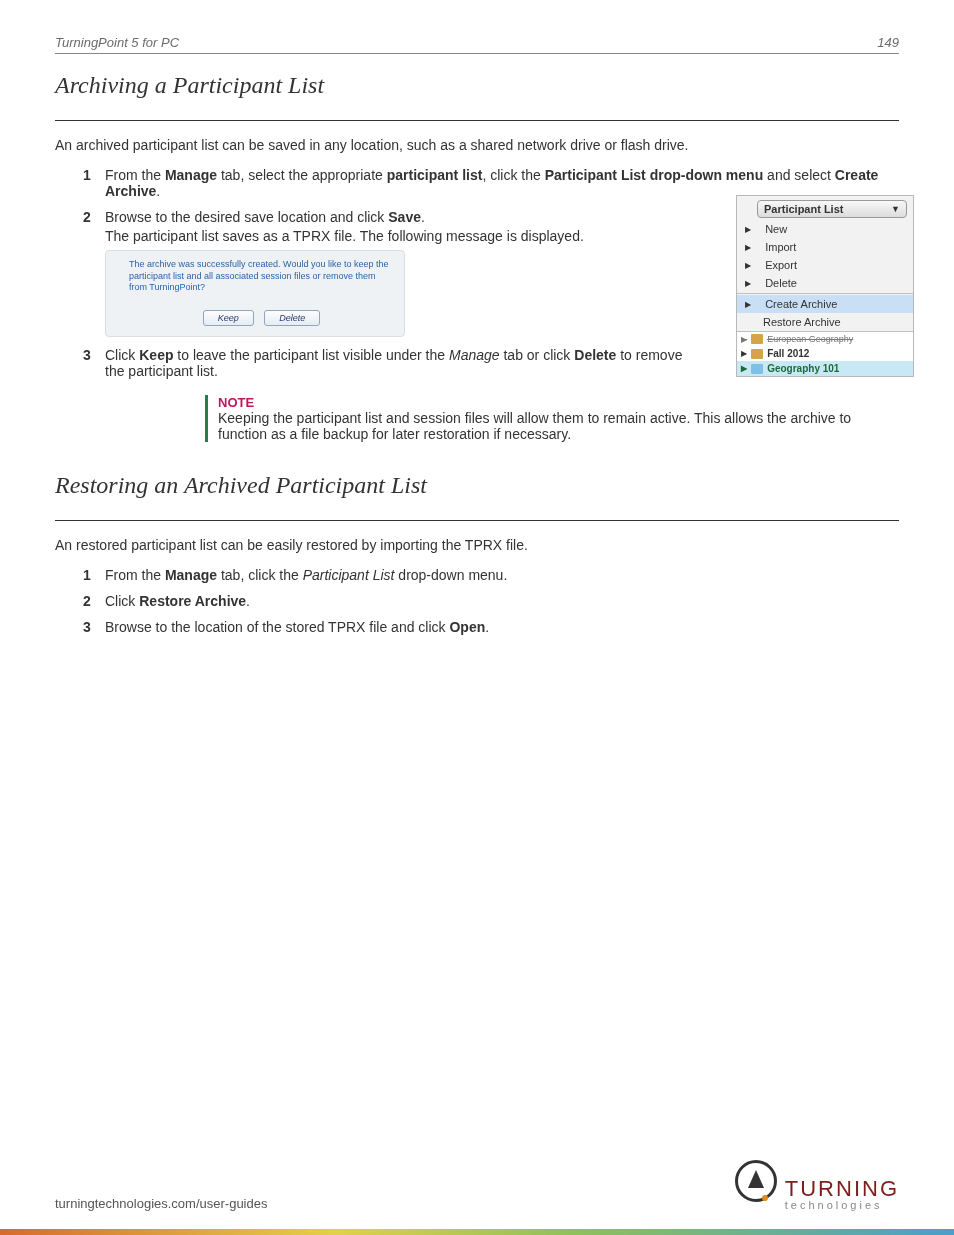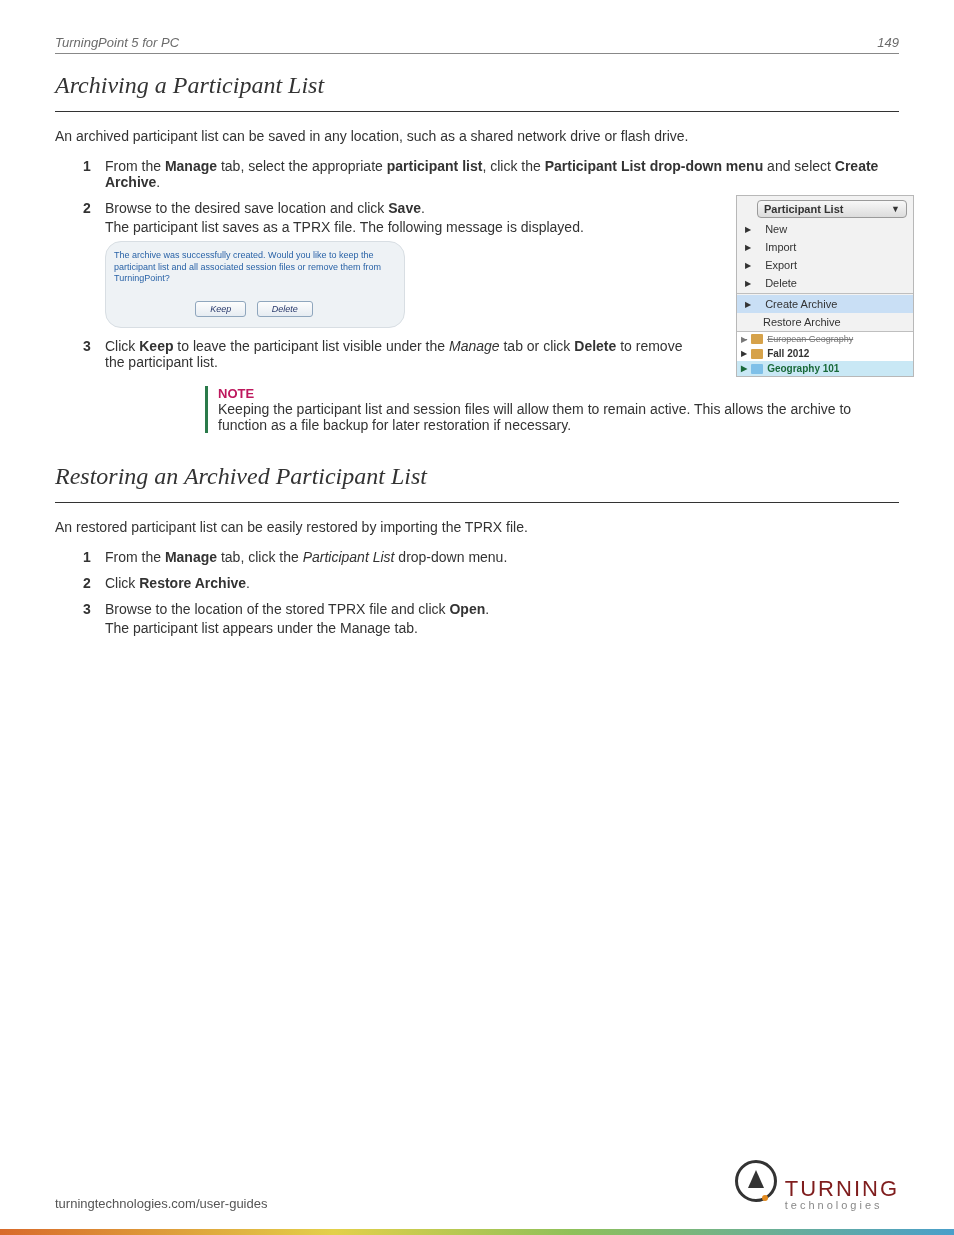--- a/index.html
+++ b/index.html
@@ -27,21 +27,21 @@
     padding-bottom: 3px;
     margin-bottom: 18px;
     gap: 9px;
   }
   .section-title {
     font-family: Georgia, 'Times New Roman', serif;
     font-style: italic;
     font-size: 24px;
     color: #333;
     border-bottom: 1px solid #333;
-    padding-bottom: 12px;
+    padding-bottom: 21px;
     margin-bottom: 16px;
   }
   .intro {
     margin-bottom: 14px;
   }
   ol.steps {
     list-style: none;
     padding-left: 28px;
     margin: 0 0 16px 0;
   }
@@ -55,24 +55,24 @@
     left: 0;
     top: 0;
     font-weight: bold;
   }
   .step-sub {
     margin-top: 3px;
   }
   .dialog-box {
     background: #eef2f5;
     border: 1px solid #d8dee3;
-    border-radius: 16px;
+    border-radius: 4px;
     width: 300px;
     margin: 6px 0 10px 0;
-    padding: 8px 10px 10px 8px;
+    padding: 8px 10px 10px 23px;
     font-size: 9px;
     color: #2a63a7;
   }
   .dialog-msg { line-height: 1.3; margin-bottom: 16px; }
   .dialog-btns { text-align: center; font-style: italic; }
   .dialog-btns .btn {
     display: inline-block;
     border: 1px solid #8fa6bd;
     background: linear-gradient(#fdfdfd,#e6ecf2);
     color: #2a3a6c;
@@ -285,21 +285,20 @@
       <span class="num">1</span>
       <span>From the </span><b>Manage</b><span> tab, click the </span><i>Participant List</i><span> drop-down menu.</span>
     </li>
     <li>
       <span class="num">2</span>
       <span>Click </span><b>Restore Archive</b><span>.</span>
     </li>
     <li>
       <span class="num">3</span>
       <span>Browse to the location of the stored TPRX file and click </span><b>Open</b><span>.</span>
-      <div class="step-sub">The participant list appears under the Manage tab.</div>
     </li>
   </ol>
 
   <div class="footer">
     <span>turningtechnologies.com/user-guides</span>
     <div class="logo-wrap">
       <div class="logo-circle">
           <div class="logo-arrow"></div>
         </div>
       <div class="logo-text">

